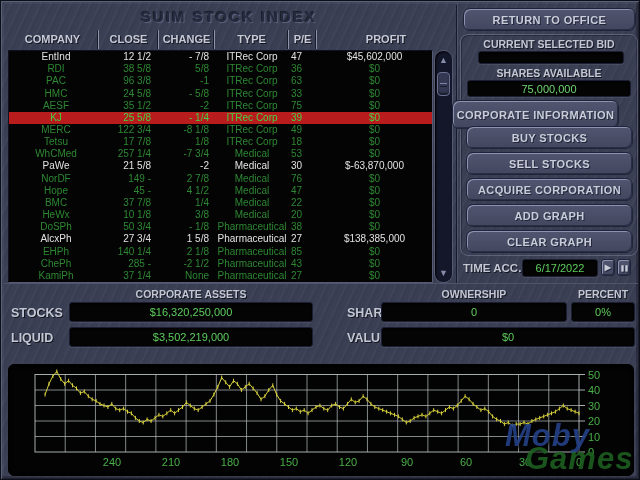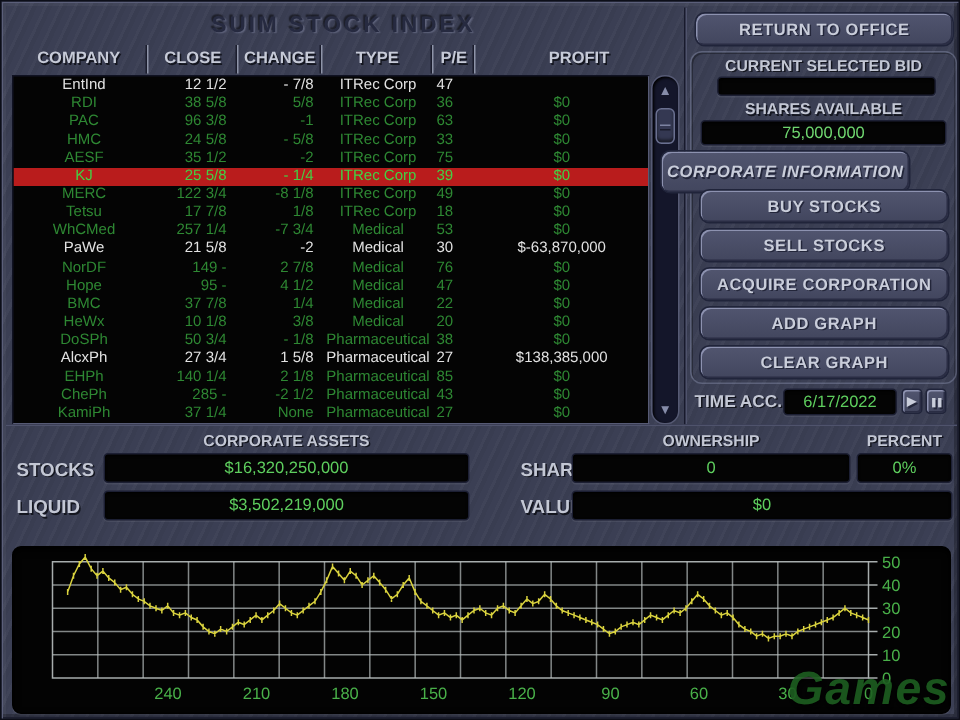--- a/index.html
+++ b/index.html
@@ -129,20 +129,21 @@
     <div class="hcell">PROFIT</div>
   </div>
 
   <div id="table-body" class="abs">
       <div class="trow row-white">
         <div class="c-company">EntInd</div>
         <div class="c-close">12 1/2</div>
         <div class="c-change">- 7/8</div>
         <div class="c-type">ITRec Corp</div>
         <div class="c-pe">47</div>
+        <div class="c-profit">$45,602,000</div>
       </div>
       <div class="trow row-green">
         <div class="c-company">RDI</div>
         <div class="c-close">38 5/8</div>
         <div class="c-change">5/8</div>
         <div class="c-type">ITRec Corp</div>
         <div class="c-pe">36</div>
         <div class="c-profit">$0</div>
       </div>
       <div class="trow row-green">
@@ -212,21 +213,21 @@
       <div class="trow row-green">
         <div class="c-company">NorDF</div>
         <div class="c-close">149 -</div>
         <div class="c-change">2 7/8</div>
         <div class="c-type">Medical</div>
         <div class="c-pe">76</div>
         <div class="c-profit">$0</div>
       </div>
       <div class="trow row-green">
         <div class="c-company">Hope</div>
-        <div class="c-close">95 -</div>
+        <div class="c-close">45 -</div>
         <div class="c-change">4 1/2</div>
         <div class="c-type">Medical</div>
         <div class="c-pe">47</div>
         <div class="c-profit">$0</div>
       </div>
       <div class="trow row-green">
         <div class="c-company">BMC</div>
         <div class="c-close">37 7/8</div>
         <div class="c-change">1/4</div>
         <div class="c-type">Medical</div>
@@ -295,21 +296,21 @@
   <div class="abs btn" style="left:462px;top:7px;width:173px;height:23px;">RETURN TO OFFICE</div>
 
   <div id="group-box" class="abs"></div>
 
   <div class="abs emboss" style="left:460px;top:37px;width:176px;text-align:center;font-size:10.5px;">CURRENT SELECTED BID</div>
   <div class="abs blackfield" style="left:477px;top:50px;width:146px;height:13px;"></div>
 
   <div class="abs emboss" style="left:460px;top:66px;width:176px;text-align:center;font-size:10.5px;">SHARES AVAILABLE</div>
   <div class="abs blackfield" style="left:466px;top:79px;width:164px;height:17px;color:#6fd66f;">75,000,000</div>
 
-  <div class="abs btn" style="left:439px;top:99px;width:167px;height:29px;font-style:italic;">CORPORATE INFORMATION</div>
+  <div class="abs btn" style="left:451px;top:99px;width:167px;height:29px;">CORPORATE INFORMATION</div>
   <div class="abs btn" style="left:465px;top:125px;width:167px;height:23px;">BUY STOCKS</div>
   <div class="abs btn" style="left:465px;top:151px;width:167px;height:23px;">SELL STOCKS</div>
   <div class="abs btn" style="left:465px;top:203px;width:167px;height:23px;">ADD GRAPH</div>
   <div class="abs btn" style="left:465px;top:177px;width:167px;height:23px;">ACQUIRE CORPORATION</div>
   <div class="abs btn" style="left:465px;top:229px;width:167px;height:23px;">CLEAR GRAPH</div>
 
   <div class="abs emboss" style="left:462px;top:261px;font-size:11.5px;">TIME ACC.</div>
   <div class="abs blackfield" style="left:521px;top:258px;width:76px;height:18px;">6/17/2022</div>
   <div class="abs btn mini-btn" style="left:600px;top:258px;">
       <span style="font-size:8px;">▶</span>
@@ -375,15 +376,16 @@
         <text x="280" y="101" fill="#49b049" font-size="11" text-anchor="middle" font-family="&quot;Liberation Sans&quot;,sans-serif">150</text>
         <text x="339" y="101" fill="#49b049" font-size="11" text-anchor="middle" font-family="&quot;Liberation Sans&quot;,sans-serif">120</text>
         <text x="398" y="101" fill="#49b049" font-size="11" text-anchor="middle" font-family="&quot;Liberation Sans&quot;,sans-serif">90</text>
         <text x="457" y="101" fill="#49b049" font-size="11" text-anchor="middle" font-family="&quot;Liberation Sans&quot;,sans-serif">60</text>
         <text x="516" y="101" fill="#49b049" font-size="11" text-anchor="middle" font-family="&quot;Liberation Sans&quot;,sans-serif">30</text>
         <text x="570" y="101" fill="#49b049" font-size="11" text-anchor="middle" font-family="&quot;Liberation Sans&quot;,sans-serif">0</text>
         <path d="M36.1,29.6 L40.0,18.8 L43.9,11.0 L47.8,6.4 L51.8,14.1 L55.7,18.8 L59.6,15.7 L63.5,20.3 L67.5,23.4 L71.4,28.1 L75.3,26.5 L79.3,31.2 L83.2,34.3 L87.1,35.9 L91.0,38.9 L95.0,40.5 L98.9,42.0 L102.8,38.9 L106.7,43.6 L110.7,45.1 L114.6,43.6 L118.5,46.7 L122.4,48.3 L126.4,52.9 L130.3,56.0 L134.2,57.5 L138.1,54.4 L142.1,56.0 L146.0,52.9 L149.9,49.8 L153.8,51.4 L157.8,48.3 L161.7,45.1 L165.6,48.3 L169.5,45.1 L173.5,42.0 L177.4,37.4 L181.3,40.5 L185.3,43.6 L189.2,45.1 L193.1,42.0 L197.0,38.9 L201.0,35.9 L204.9,29.6 L208.8,21.9 L212.7,12.6 L216.7,17.3 L220.6,21.9 L224.5,15.7 L228.4,18.8 L232.4,25.0 L236.3,21.9 L240.2,18.8 L244.1,23.4 L248.1,28.1 L252.0,34.3 L255.9,31.2 L259.8,25.0 L263.8,20.3 L267.7,29.6 L271.6,35.9 L275.6,38.9 L279.5,42.0 L283.4,45.1 L287.3,43.6 L291.3,46.7 L295.2,45.1 L299.1,48.3 L303.0,45.1 L307.0,42.0 L310.9,40.5 L314.8,43.6 L318.7,45.1 L322.7,40.5 L326.6,38.9 L330.5,42.0 L334.4,43.6 L338.4,38.9 L342.3,34.3 L346.2,37.4 L350.1,35.9 L354.1,31.2 L358.0,34.3 L361.9,38.9 L365.8,42.0 L369.8,43.6 L373.7,45.1 L377.6,46.7 L381.6,48.3 L385.5,49.8 L389.4,51.4 L393.3,54.4 L397.3,57.5 L401.2,56.0 L405.1,52.9 L409.0,51.4 L413.0,49.8 L416.9,51.4 L420.8,48.3 L424.7,45.1 L428.7,46.7 L432.6,48.3 L436.5,45.1 L440.4,42.0 L444.4,43.6 L448.3,40.5 L452.2,35.9 L456.1,31.2 L460.1,34.3 L464.0,38.9 L467.9,42.0 L471.9,45.1 L475.8,43.6 L479.7,46.7 L483.6,51.4 L487.6,54.4 L491.5,56.0 L495.4,59.1 L499.3,57.5 L503.3,60.6 L507.2,59.1 L511.1,59.1 L515.0,57.5 L519.0,59.1 L522.9,56.0 L526.8,54.4 L530.7,52.9 L534.7,51.4 L538.6,49.8 L542.5,48.3 L546.4,46.7 L550.4,43.6 L554.3,40.5 L558.2,43.6 L562.1,45.1 L566.1,46.7 L570.0,48.3 M36.1,27.6L36.1,31.6 M40.0,16.8L40.0,20.8 M43.9,9.0L43.9,13.0 M47.8,4.4L47.8,8.4 M51.8,12.1L51.8,16.1 M55.7,16.8L55.7,20.8 M59.6,13.7L59.6,17.7 M63.5,18.3L63.5,22.3 M67.5,21.4L67.5,25.4 M71.4,26.1L71.4,30.1 M75.3,24.5L75.3,28.5 M79.3,29.2L79.3,33.2 M83.2,32.3L83.2,36.3 M87.1,33.9L87.1,37.9 M91.0,36.9L91.0,40.9 M95.0,38.5L95.0,42.5 M98.9,40.0L98.9,44.0 M102.8,36.9L102.8,40.9 M106.7,41.6L106.7,45.6 M110.7,43.1L110.7,47.1 M114.6,41.6L114.6,45.6 M118.5,44.7L118.5,48.7 M122.4,46.3L122.4,50.3 M126.4,50.9L126.4,54.9 M130.3,54.0L130.3,58.0 M134.2,55.5L134.2,59.5 M138.1,52.4L138.1,56.4 M142.1,54.0L142.1,58.0 M146.0,50.9L146.0,54.9 M149.9,47.8L149.9,51.8 M153.8,49.4L153.8,53.4 M157.8,46.3L157.8,50.3 M161.7,43.1L161.7,47.1 M165.6,46.3L165.6,50.3 M169.5,43.1L169.5,47.1 M173.5,40.0L173.5,44.0 M177.4,35.4L177.4,39.4 M181.3,38.5L181.3,42.5 M185.3,41.6L185.3,45.6 M189.2,43.1L189.2,47.1 M193.1,40.0L193.1,44.0 M197.0,36.9L197.0,40.9 M201.0,33.9L201.0,37.9 M204.9,27.6L204.9,31.6 M208.8,19.9L208.8,23.9 M212.7,10.6L212.7,14.6 M216.7,15.3L216.7,19.3 M220.6,19.9L220.6,23.9 M224.5,13.7L224.5,17.7 M228.4,16.8L228.4,20.8 M232.4,23.0L232.4,27.0 M236.3,19.9L236.3,23.9 M240.2,16.8L240.2,20.8 M244.1,21.4L244.1,25.4 M248.1,26.1L248.1,30.1 M252.0,32.3L252.0,36.3 M255.9,29.2L255.9,33.2 M259.8,23.0L259.8,27.0 M263.8,18.3L263.8,22.3 M267.7,27.6L267.7,31.6 M271.6,33.9L271.6,37.9 M275.6,36.9L275.6,40.9 M279.5,40.0L279.5,44.0 M283.4,43.1L283.4,47.1 M287.3,41.6L287.3,45.6 M291.3,44.7L291.3,48.7 M295.2,43.1L295.2,47.1 M299.1,46.3L299.1,50.3 M303.0,43.1L303.0,47.1 M307.0,40.0L307.0,44.0 M310.9,38.5L310.9,42.5 M314.8,41.6L314.8,45.6 M318.7,43.1L318.7,47.1 M322.7,38.5L322.7,42.5 M326.6,36.9L326.6,40.9 M330.5,40.0L330.5,44.0 M334.4,41.6L334.4,45.6 M338.4,36.9L338.4,40.9 M342.3,32.3L342.3,36.3 M346.2,35.4L346.2,39.4 M350.1,33.9L350.1,37.9 M354.1,29.2L354.1,33.2 M358.0,32.3L358.0,36.3 M361.9,36.9L361.9,40.9 M365.8,40.0L365.8,44.0 M369.8,41.6L369.8,45.6 M373.7,43.1L373.7,47.1 M377.6,44.7L377.6,48.7 M381.6,46.3L381.6,50.3 M385.5,47.8L385.5,51.8 M389.4,49.4L389.4,53.4 M393.3,52.4L393.3,56.4 M397.3,55.5L397.3,59.5 M401.2,54.0L401.2,58.0 M405.1,50.9L405.1,54.9 M409.0,49.4L409.0,53.4 M413.0,47.8L413.0,51.8 M416.9,49.4L416.9,53.4 M420.8,46.3L420.8,50.3 M424.7,43.1L424.7,47.1 M428.7,44.7L428.7,48.7 M432.6,46.3L432.6,50.3 M436.5,43.1L436.5,47.1 M440.4,40.0L440.4,44.0 M444.4,41.6L444.4,45.6 M448.3,38.5L448.3,42.5 M452.2,33.9L452.2,37.9 M456.1,29.2L456.1,33.2 M460.1,32.3L460.1,36.3 M464.0,36.9L464.0,40.9 M467.9,40.0L467.9,44.0 M471.9,43.1L471.9,47.1 M475.8,41.6L475.8,45.6 M479.7,44.7L479.7,48.7 M483.6,49.4L483.6,53.4 M487.6,52.4L487.6,56.4 M491.5,54.0L491.5,58.0 M495.4,57.1L495.4,61.1 M499.3,55.5L499.3,59.5 M503.3,58.6L503.3,62.6 M507.2,57.1L507.2,61.1 M511.1,57.1L511.1,61.1 M515.0,55.5L515.0,59.5 M519.0,57.1L519.0,61.1 M522.9,54.0L522.9,58.0 M526.8,52.4L526.8,56.4 M530.7,50.9L530.7,54.9 M534.7,49.4L534.7,53.4 M538.6,47.8L538.6,51.8 M542.5,46.3L542.5,50.3 M546.4,44.7L546.4,48.7 M550.4,41.6L550.4,45.6 M554.3,38.5L554.3,42.5 M558.2,41.6L558.2,45.6 M562.1,43.1L562.1,47.1 M566.1,44.7L566.1,48.7 M570.0,46.3L570.0,50.3 " fill="none" stroke="#d9d23e" stroke-width="1"></path>
       </svg>
   </div>
 
+  <div id="watermark-moby" class="abs">Moby</div>
   <div id="watermark-games" class="abs">Games</div>
 
 </div>
 
 </body></html>

